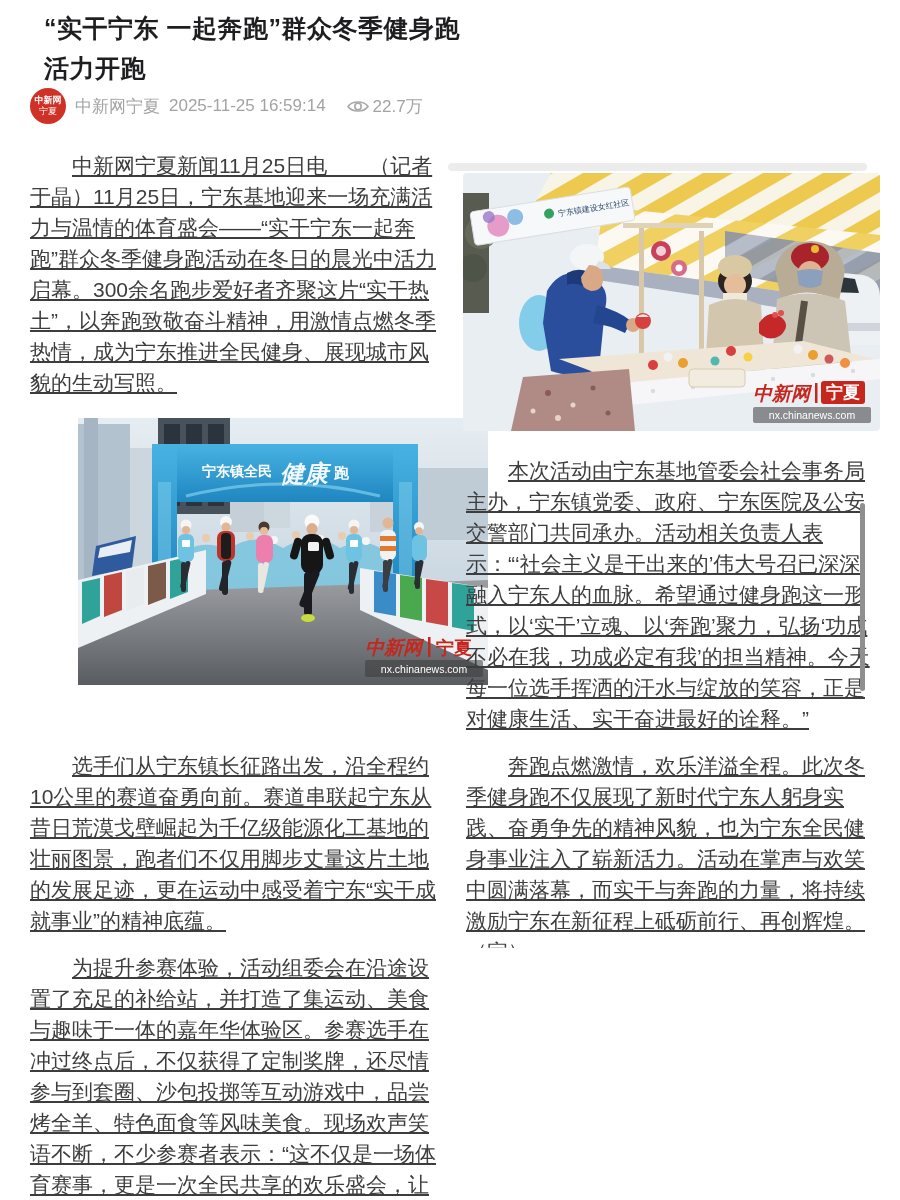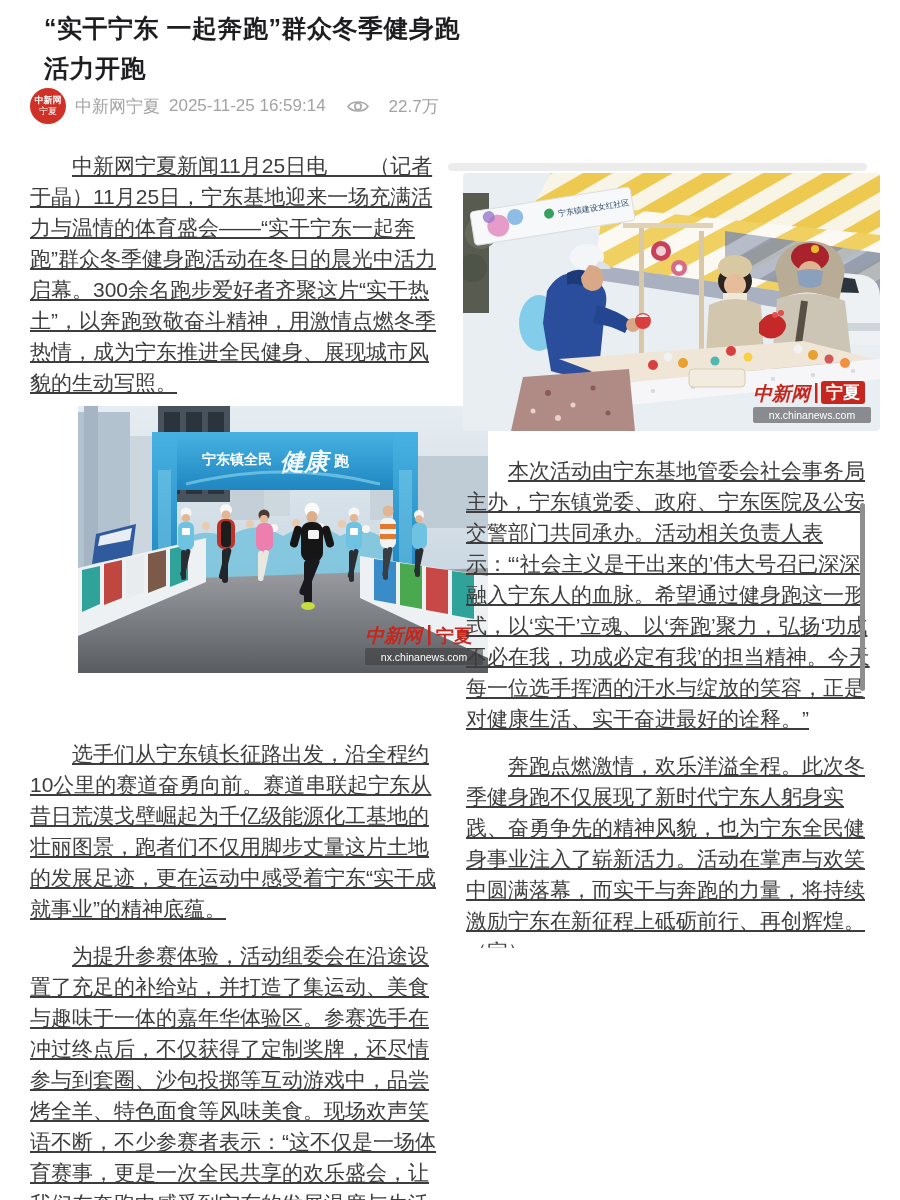--- a/index.html
+++ b/index.html
@@ -6,26 +6,26 @@
   .page{position:relative;width:900px;height:1200px;background:#ffffff;overflow:hidden;
         font-family:"Liberation Sans","DejaVu Sans",sans-serif;}
   .title{position:absolute;left:44px;top:8px;width:430px;margin:0;
          font-size:25px;font-weight:700;line-height:40px;color:#1e1e20;letter-spacing:.5px;}
   .byline{position:absolute;left:30px;top:88px;display:flex;align-items:center;gap:9px;height:36px;}
   .logo{width:36px;height:36px;border-radius:50%;background:#d03127;color:#ffffff;
         display:flex;flex-direction:column;align-items:center;justify-content:center;line-height:1;flex:0 0 auto;}
   .logo-top{font-size:9px;font-weight:700;}
   .logo-bottom{font-size:9px;margin-top:1.5px;}
   .src-name,.timestamp{font-size:17px;color:#a3a3a3;white-space:nowrap;}
-  .views{display:flex;align-items:center;gap:20px;font-size:17px;color:#a3a3a3;margin-left:12px;}
+  .views{display:flex;align-items:center;gap:4px;font-size:17px;color:#a3a3a3;margin-left:12px;}
   .col-left{position:absolute;left:30px;top:150px;width:412px;}
   .col-right{position:absolute;left:448px;top:160px;width:436px;}
   .para{margin:0;width:406px;font-size:21px;line-height:31px;color:#3d3d3d;text-indent:2em;text-decoration:underline;}
   .photo{margin:0;border-radius:4px;overflow:hidden;line-height:0;}
-  .photo1{width:410px;height:302px;margin-top:8px;padding-left:48px;}
+  .photo1{width:410px;height:302px;margin-top:20px;padding-left:48px;}
   .photo2{width:417px;height:258px;margin-left:15px;margin-top:2px;}
   .strip{width:419px;height:8px;border-radius:4px;background:#ececec;margin-top:3px;}
   .mt14{margin-top:30px;}
   .mt16{margin-top:16px;}
   .rp{margin-left:18px;}
   .rp1{margin-top:24px;}
   .clip{height:198px;overflow:hidden;margin-top:16px;}
   .clip .para{margin-top:0;}
   .scrollbar{position:absolute;left:860px;top:503px;width:5px;height:188px;border-radius:3px;background:#8f8f8f;}
 </style>

